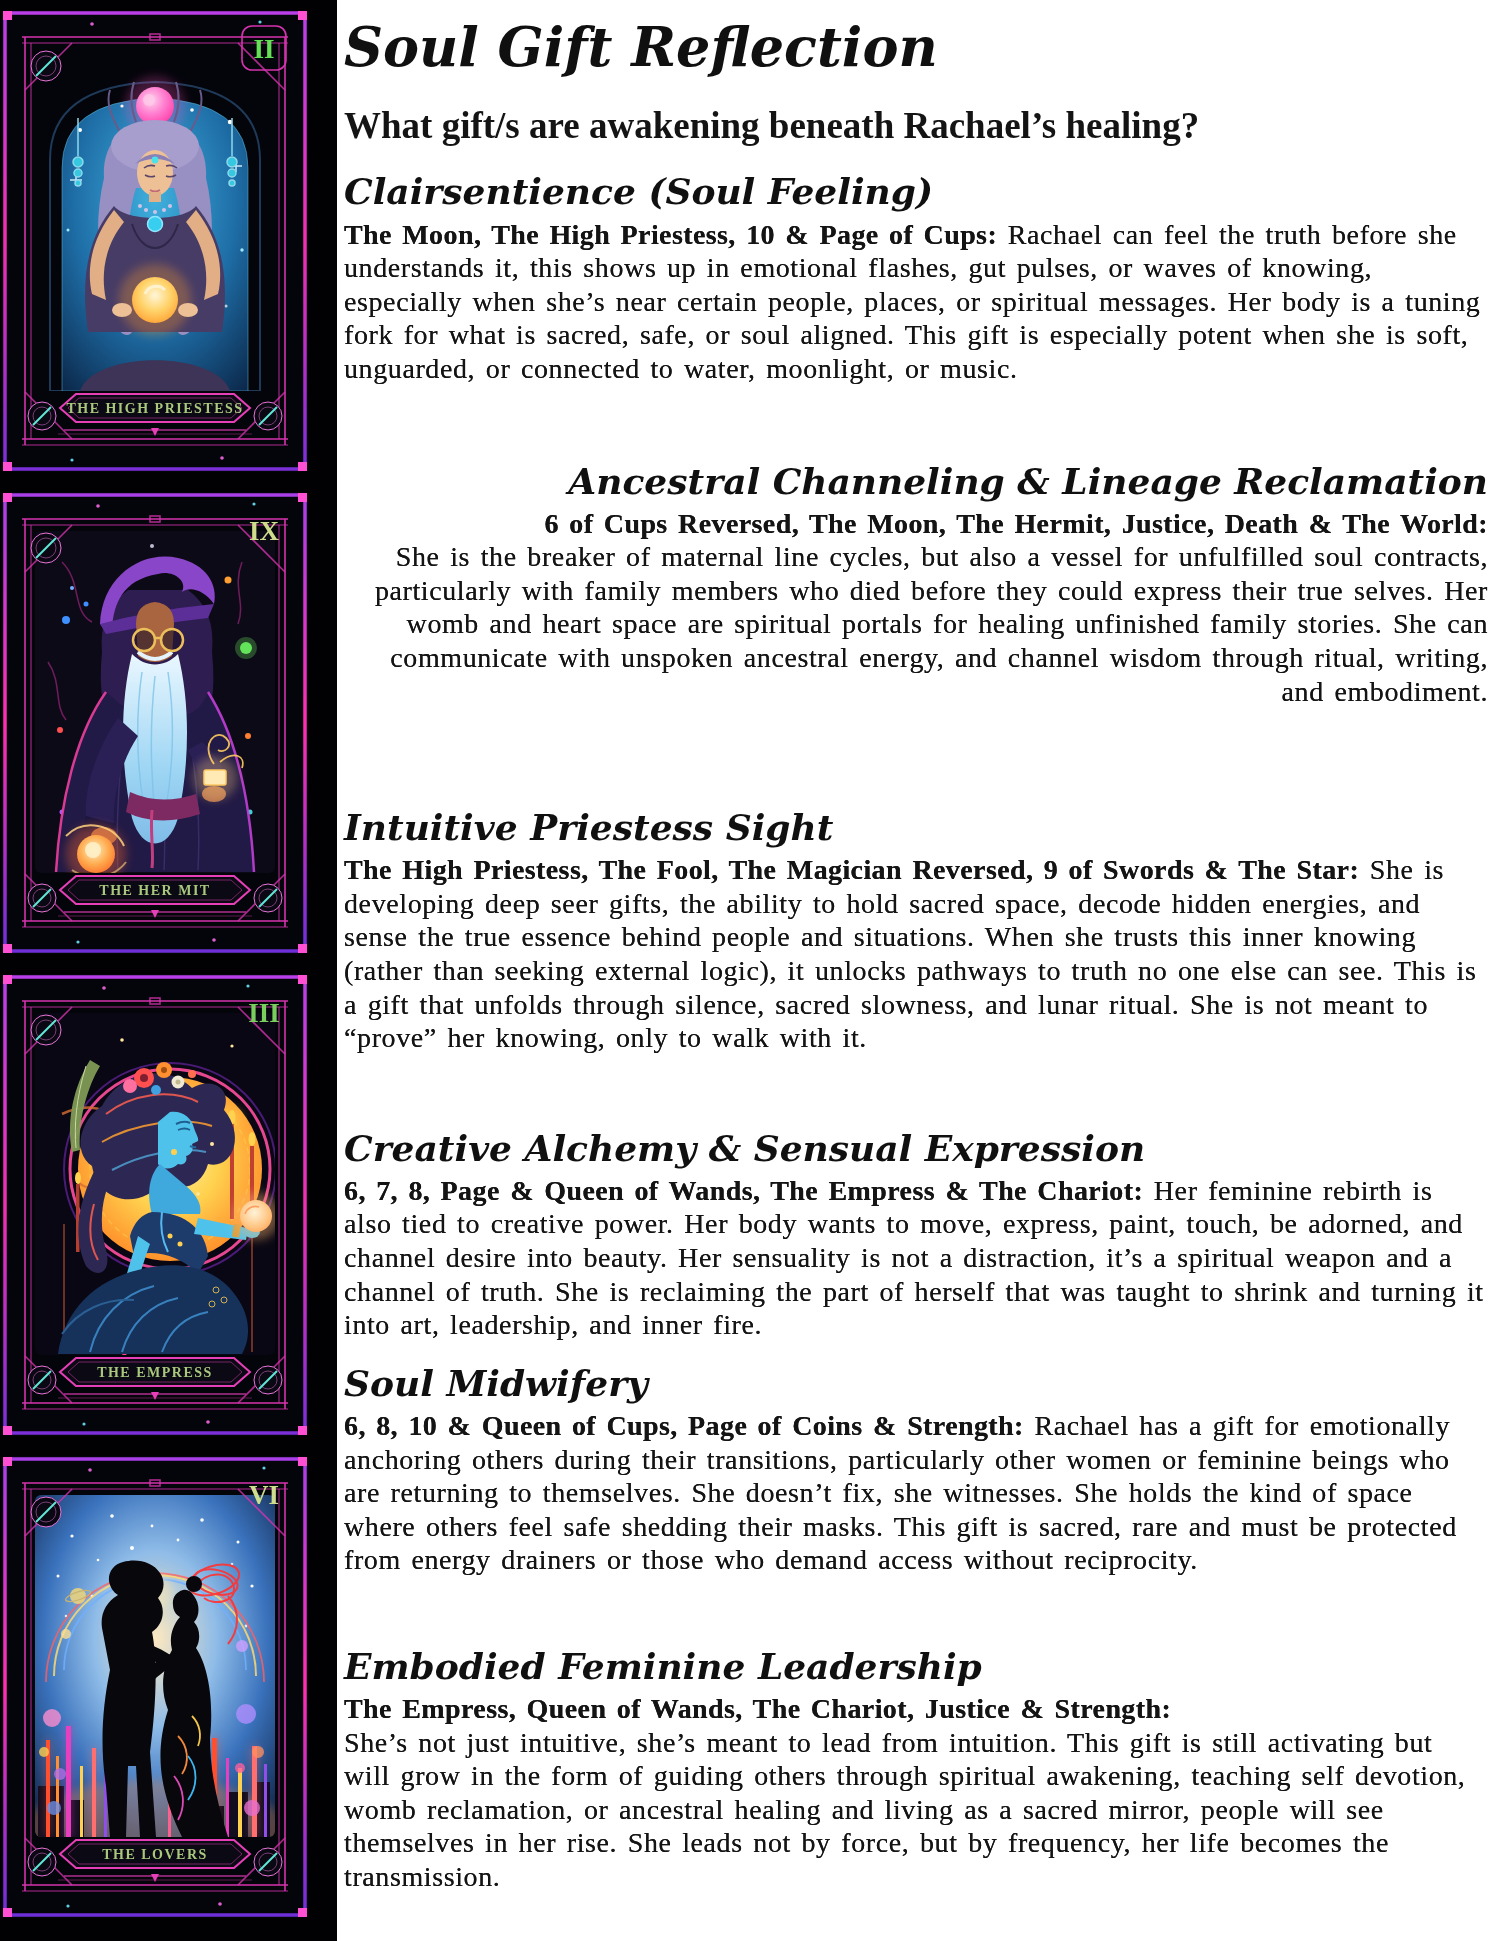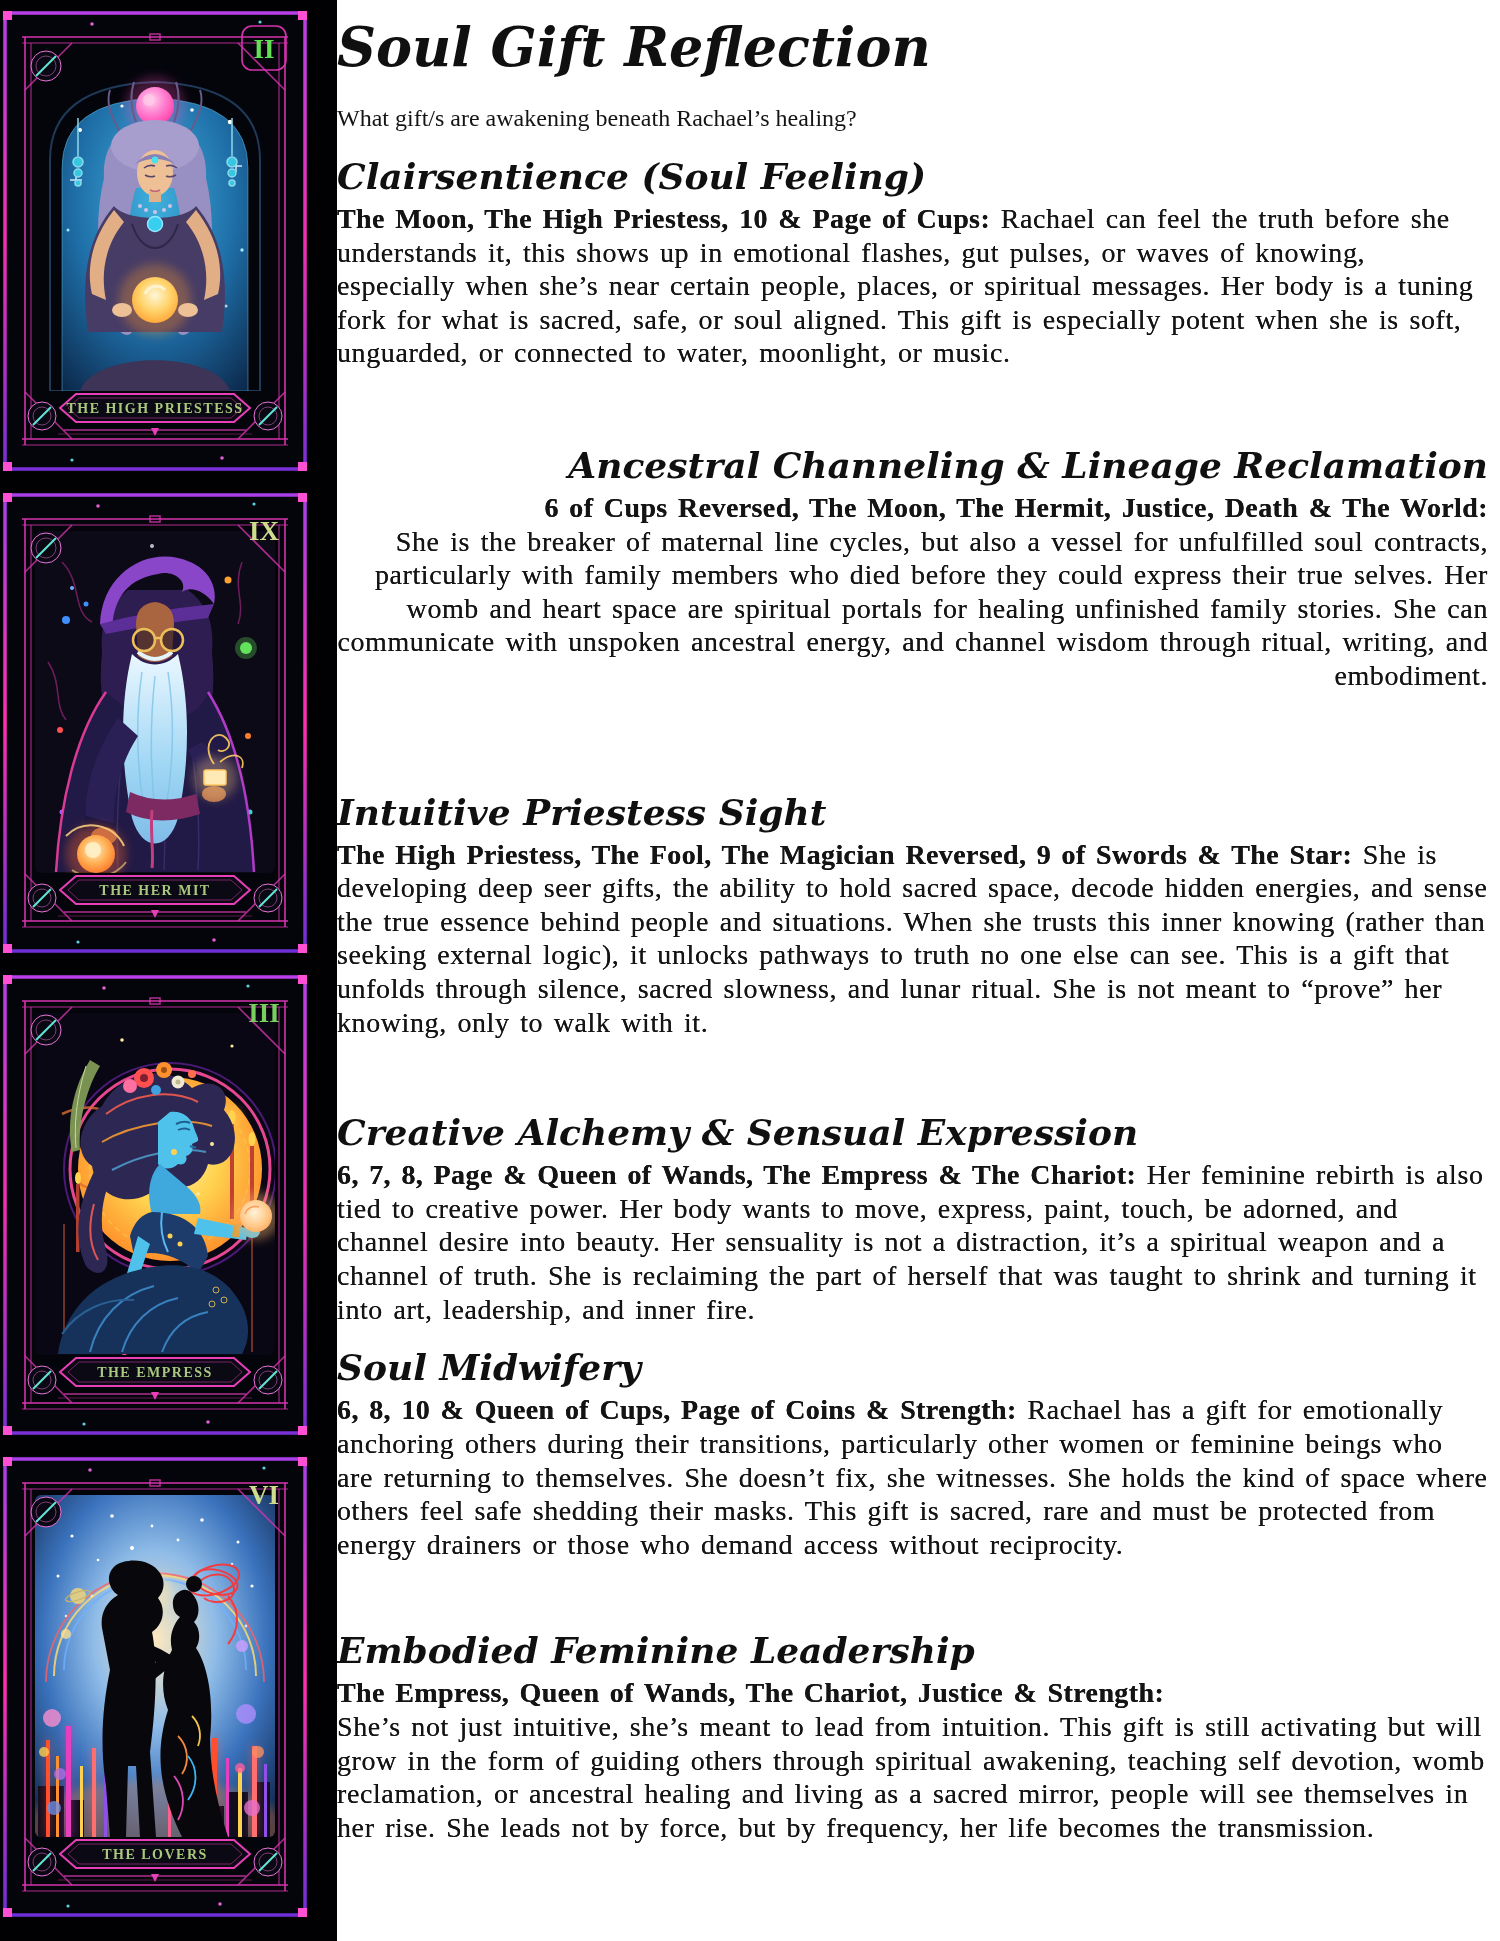--- a/index.html
+++ b/index.html
@@ -9,24 +9,24 @@
   .sidebar{position:absolute;left:0;top:0;width:337px;height:1941px;background:#010104;}
   .tarot-card{position:absolute;left:2px;width:306px;height:462px;margin:0;}
   .tarot-card svg{display:block;width:306px;height:462px;}
   .card-1{top:10px;} .card-2{top:492px;} .card-3{top:974px;} .card-4{top:1456px;}
   .plate-name{font-family:"Liberation Serif",serif;font-weight:700;font-size:14px;
               letter-spacing:1.5px;fill:#a9c87e;}
   .numeral{font-family:"Liberation Serif",serif;font-weight:700;font-size:27px;}
   
   .content{position:absolute;left:337px;top:0;width:1163px;height:1941px;background:#ffffff;
            padding:0;box-sizing:border-box;}
-  .inner{padding:16px 12px 0 0;}
+  .inner{padding:16px 12px 0 7px;}
   .script{font-family:"DejaVu Serif",serif;font-style:italic;font-weight:700;color:#101010;}
   .page-title{font-size:54px;line-height:1.15;margin:0;letter-spacing:0px;}
-  .page-subtitle{font-size:24px;font-weight:400;margin:26px 0 0 0;line-height:1.2;
+  .page-subtitle{font-size:37px;font-weight:700;margin:26px 0 0 0;line-height:1.2;
                  font-family:"Liberation Serif",serif;}
   .section{margin:0;}
   .section h2{font-size:36px;line-height:1.28;margin:0;}
   .sec-1{margin-top:20px;} .sec-2{margin-top:72px;text-align:right;} .sec-3{margin-top:96px;}
   .sec-4{margin-top:70px;} .sec-5{margin-top:18px;} .sec-6{margin-top:66px;}
   .para{font-size:28px;line-height:33.6px;margin:3px 0 0 0;letter-spacing:0.6px;
         word-spacing:3px;text-shadow:0 0 0.45px rgba(0,0,0,.85);}
   .lead{font-weight:700;letter-spacing:0.4px;}
   .lead-block{display:block;}
 </style>

